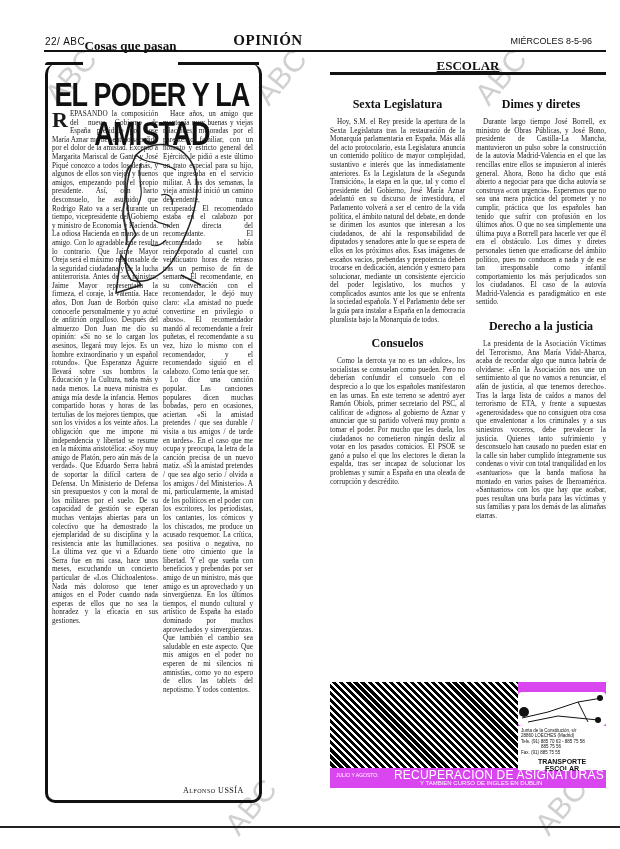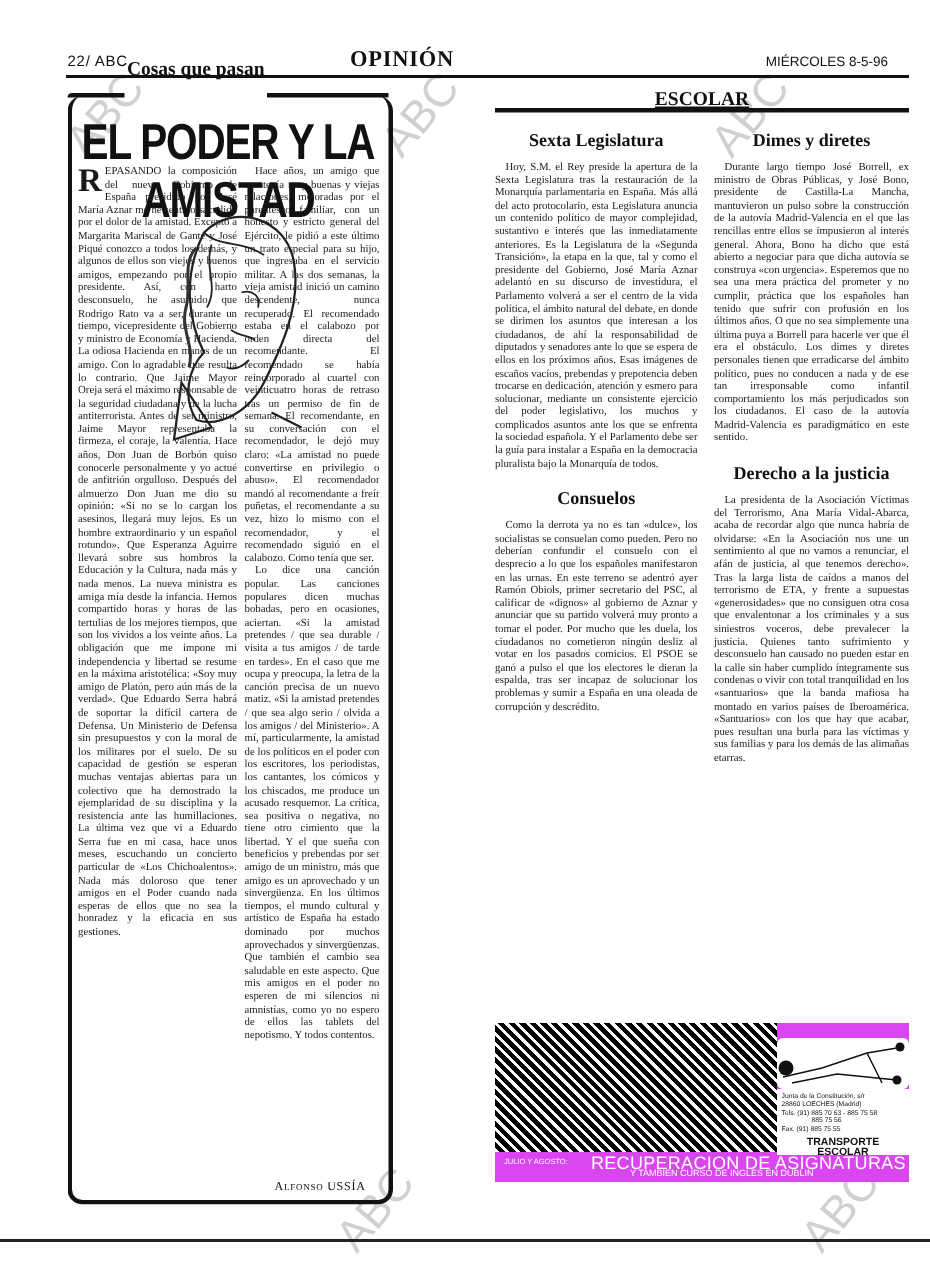--- a/index.html
+++ b/index.html
@@ -19,21 +19,21 @@
   .col p{margin:0;text-indent:7px;}
   .c1{left:52px;top:110px;width:106px;height:690px;overflow:hidden;}
   .c1 .first{text-indent:0;}
   .dropcap{float:left;font-size:22px;line-height:18px;font-weight:bold;margin:1px 2px 0 0;}
   .c2{left:163px;top:110px;width:90px;height:640px;overflow:hidden;}
   .illustration{left:106px;top:135px;width:100px;height:160px;}
   .signature{left:183px;top:786px;font-size:8px;font-variant:small-caps;letter-spacing:0.5px;}
   
   .zz-rule{left:330px;top:72px;width:276px;height:2.5px;background:#111;}
   .zz-title{left:330px;top:58px;width:276px;text-align:center;font-size:13px;font-weight:bold;text-decoration:underline;}
-  .sub{font-size:12px;font-weight:bold;text-align:center;}
+  .sub{font-size:12px;font-weight:bold;text-align:center;margin-top:11px;}
   .zz-c1{left:330px;top:86px;width:135px;}
   .zz-c2{left:476px;top:86px;width:130px;}
   .ad{left:330px;top:682px;width:276px;height:106px;background:#d946ef;overflow:hidden;}
   .ad-pattern{position:absolute;left:0;top:0;width:188px;height:86px;
     background-image:repeating-linear-gradient(45deg,#fff 0 2px,#000 2px 5px),repeating-linear-gradient(-45deg,rgba(255,255,255,.6) 0 1px,transparent 1px 4px);}
   .ad-map{position:absolute;left:188px;top:10px;width:88px;height:34px;background:#fff;border-radius:4px;}
   .ad-info{position:absolute;left:188px;top:44px;width:88px;height:44px;background:#fff;font-family:"Liberation Sans",sans-serif;font-size:4.5px;line-height:5.4px;padding:2px 3px;box-sizing:border-box;}
   .ad-brand{font-weight:bold;font-size:7px;text-align:center;line-height:7px;margin-top:3px;}
   .ad-band{position:absolute;left:0;top:86px;width:276px;height:20px;color:#fff;font-family:"Liberation Sans",sans-serif;}
   .ad-band .small{position:absolute;left:6px;top:4px;font-size:5px;}

